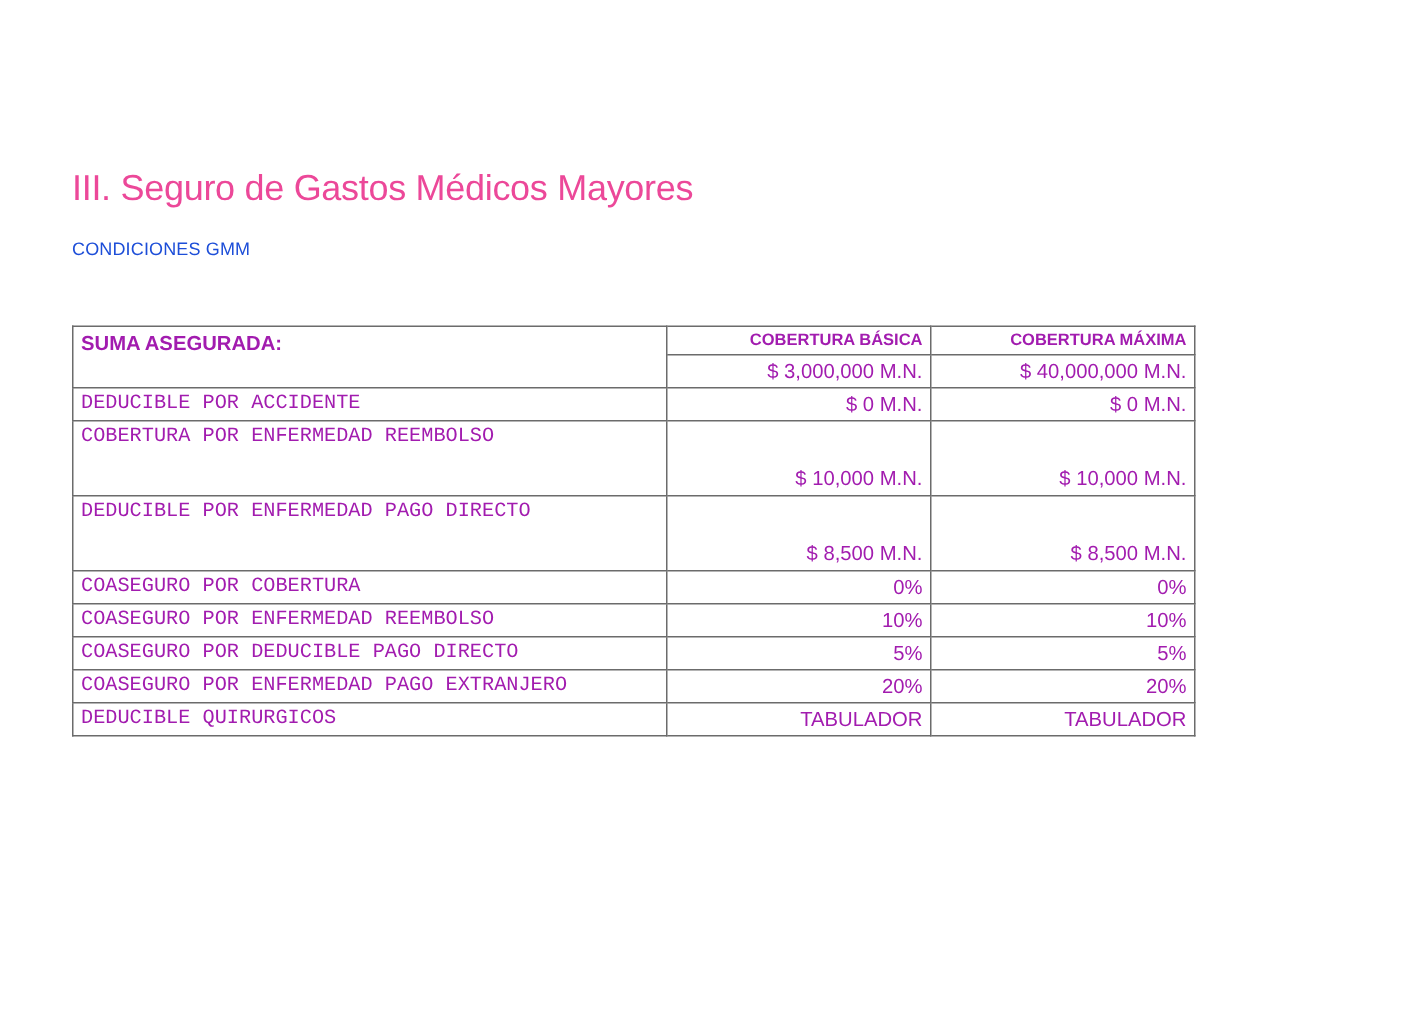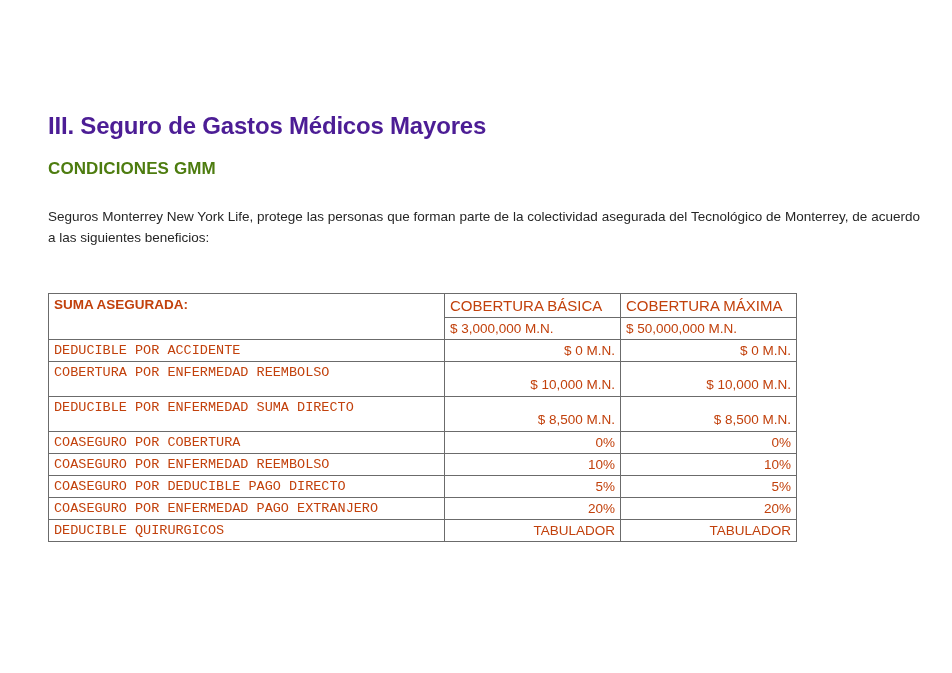--- a/index.html
+++ b/index.html
@@ -16,140 +16,139 @@
   }
   .page {
     position: relative;
     width: 952px;
     height: 673px;
     box-sizing: border-box;
     padding: 112px 48px 0 48px;
   }
   .doc-title {
     font-size: 24px;
-    font-weight: bold;
-    color: #4c1d95;
+    font-weight: normal;
+    color: #ec4899;
     letter-spacing: -0.2px;
     margin: 0 0 0 0;
     line-height: 1.2;
   }
   .doc-subtitle {
-    font-size: 17px;
-    font-weight: bold;
-    color: #4d7c0f;
+    font-size: 12px;
+    font-weight: normal;
+    color: #1d4ed8;
     margin: 18px 0 0 0;
     letter-spacing: 0.1px;
   }
   .intro {
     margin: 28px 0 0 0;
     font-size: 13.5px;
     line-height: 1.55;
     color: #262626;
     text-align: justify;
     width: 872px;
   }
   .table-wrap {
     margin-top: 44px;
     width: 748px;
   }
   table.benefits {
     border-collapse: collapse;
     width: 748px;
     table-layout: fixed;
     font-size: 13.5px;
-    color: #c2410c;
+    color: #a21caf;
   }
   table.benefits td, table.benefits th {
     border: 1px solid #6b6b6b;
     padding: 3px 5px;
     vertical-align: top;
   }
   col.c-label { width: 396px; }
   col.c-basic { width: 176px; }
   col.c-max   { width: 176px; }
 
   .hdr-label {
     font-weight: bold;
     font-size: 13.5px;
     vertical-align: top;
     padding-top: 6px;
   }
   .hdr-col {
-    font-weight: normal;
-    text-align: left;
-    font-size: 15px;
+    font-weight: bold;
+    text-align: right;
+    font-size: 11px;
     padding-top: 6px;
     white-space: nowrap;
   }
   .hdr-amount {
     font-weight: normal;
-    text-align: left;
+    text-align: right;
     padding-top: 12px;
     padding-bottom: 4px;
     font-size: 13.5px;
   }
   .row-label {
     text-align: left;
     white-space: nowrap;
     overflow: hidden;
     font-family: Liberation Mono, monospace;
   }
   .row-val {
     text-align: right;
     white-space: nowrap;
   }
   .tall td {
     padding-top: 4px;
     padding-bottom: 10px;
   }
   .tall .row-val {
-    padding-top: 15px;
+    padding-top: 30px;
     padding-bottom: 4px;
   }
 </style>
 </head>
 <body>
 
 <div class="page">
 
   <h1 class="doc-title">III. Seguro de Gastos Médicos Mayores</h1>
 
   <h2 class="doc-subtitle">CONDICIONES GMM</h2>
 
-  <p class="intro">Seguros Monterrey New York Life, protege las personas que forman parte de la colectividad asegurada del Tecnológico de Monterrey, de acuerdo a las siguientes beneficios:</p>
 
   <div class="table-wrap">
     <table class="benefits">
       <colgroup>
         <col class="c-label">
         <col class="c-basic">
         <col class="c-max">
       </colgroup>
       <tbody id="table-body">
           <tr>
             <td class="hdr-label" rowspan="2">SUMA ASEGURADA:</td>
             <td class="hdr-col">COBERTURA BÁSICA</td>
             <td class="hdr-col">COBERTURA MÁXIMA</td>
           </tr>
           <tr>
             <td class="hdr-amount">$ 3,000,000 M.N.</td>
-            <td class="hdr-amount">$ 50,000,000 M.N.</td>
+            <td class="hdr-amount">$ 40,000,000 M.N.</td>
           </tr>
           <tr>
             <td class="row-label">DEDUCIBLE POR ACCIDENTE</td>
             <td class="row-val">$ 0 M.N.</td>
             <td class="row-val">$ 0 M.N.</td>
           </tr>
           <tr class="tall">
             <td class="row-label">COBERTURA POR ENFERMEDAD REEMBOLSO</td>
             <td class="row-val">$ 10,000 M.N.</td>
             <td class="row-val">$ 10,000 M.N.</td>
           </tr>
           <tr class="tall">
-            <td class="row-label">DEDUCIBLE POR ENFERMEDAD SUMA DIRECTO</td>
+            <td class="row-label">DEDUCIBLE POR ENFERMEDAD PAGO DIRECTO</td>
             <td class="row-val">$ 8,500 M.N.</td>
             <td class="row-val">$ 8,500 M.N.</td>
           </tr>
           <tr>
             <td class="row-label">COASEGURO POR COBERTURA</td>
             <td class="row-val">0%</td>
             <td class="row-val">0%</td>
           </tr>
           <tr>
             <td class="row-label">COASEGURO POR ENFERMEDAD REEMBOLSO</td>

